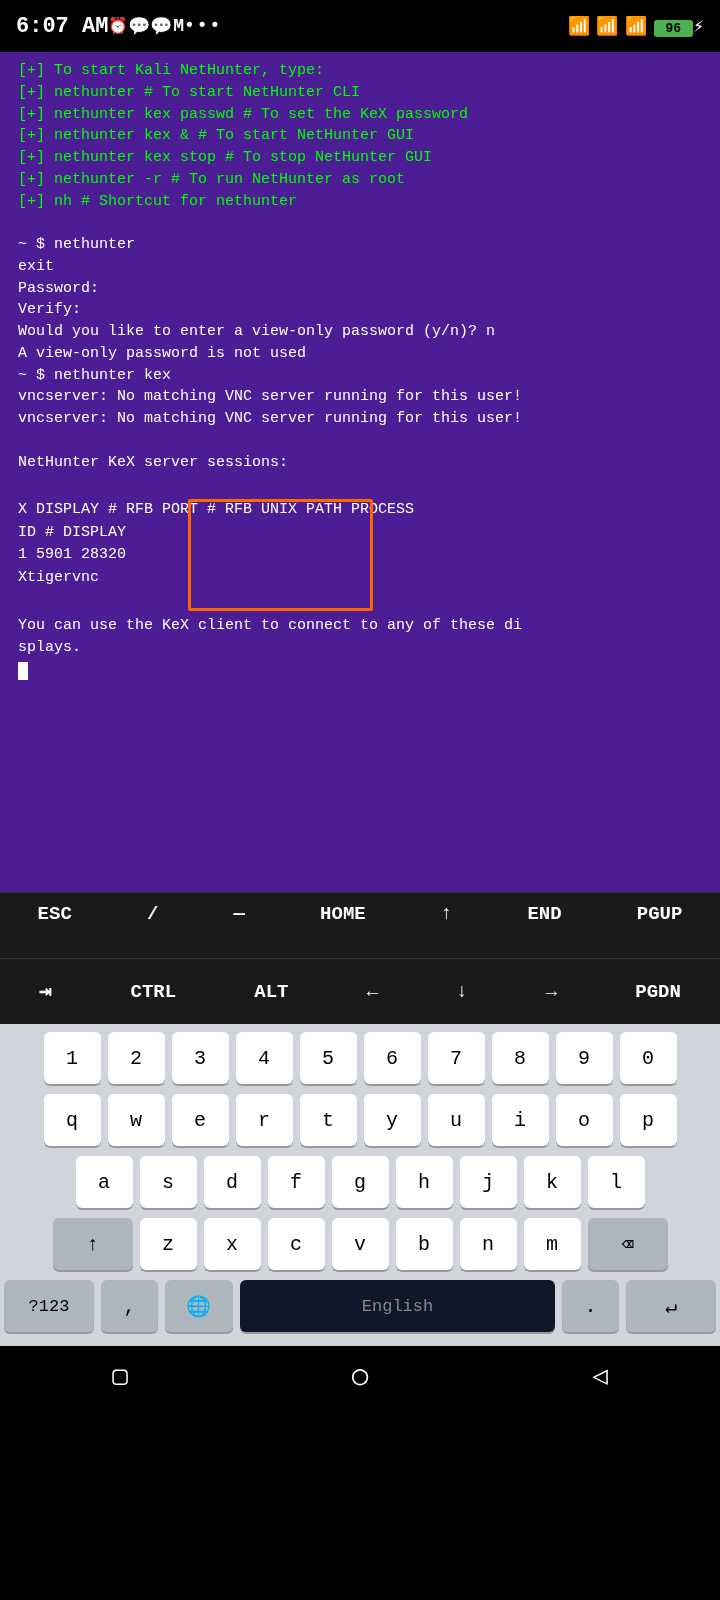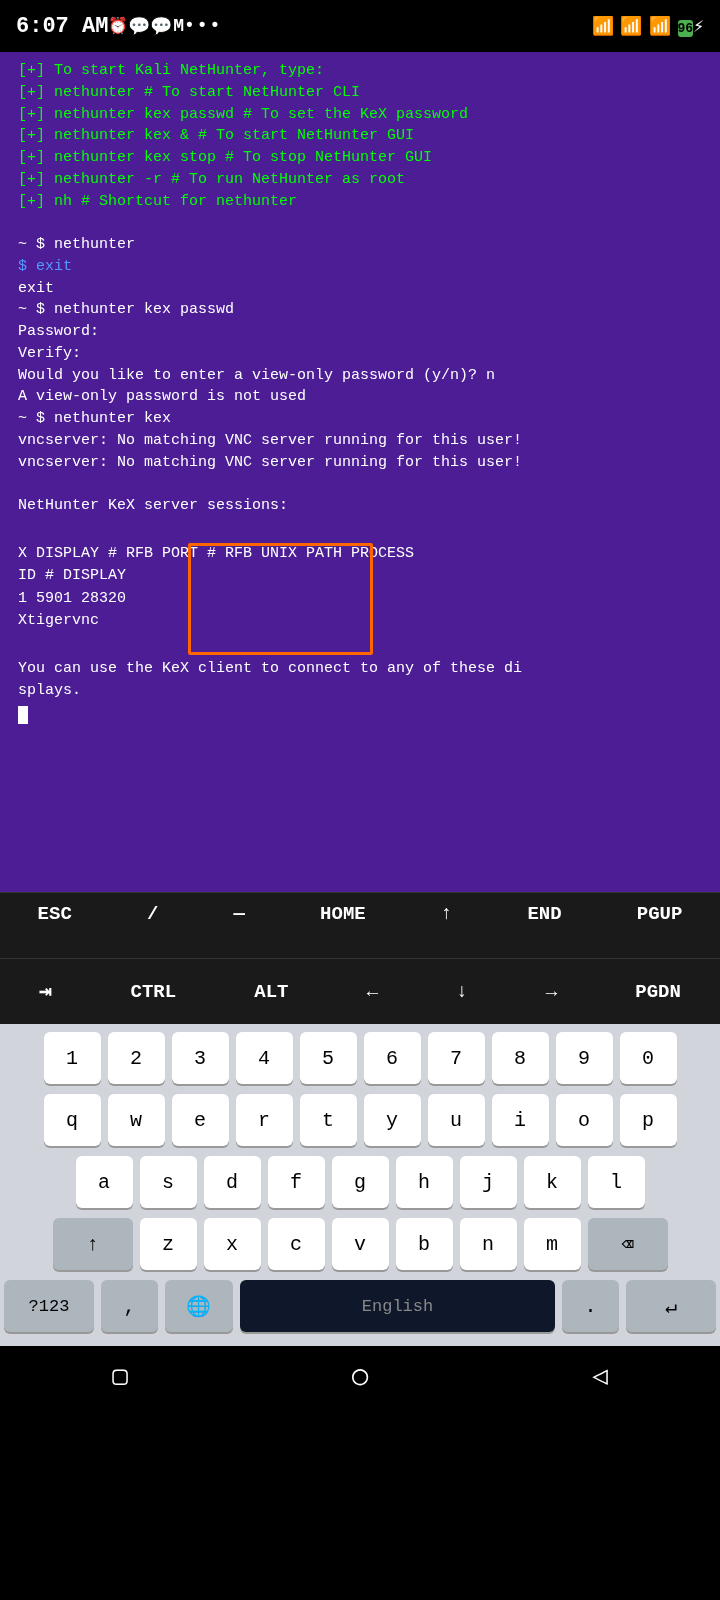--- a/index.html
+++ b/index.html
@@ -33,21 +33,21 @@
       display: flex;
       align-items: center;
       gap: 6px;
       font-size: 18px;
     }
     .battery-badge {
       background: #4caf50;
       color: #000;
       font-size: 13px;
       font-weight: bold;
-      padding: 1px 0;
+      padding: 1px 12px;
       border-radius: 3px;
     }
 
     
     #terminal {
       background: #4c1d95;
       padding: 8px 18px;
       font-size: 15px;
       line-height: 1.45;
       height: 840px;
@@ -193,23 +193,21 @@
 <div id="terminal">
   <div class="green">[+] To start Kali NetHunter, type:</div>
   <div class="green">[+] nethunter                    # To start NetHunter CLI</div>
   <div class="green">[+] nethunter kex passwd         # To set the KeX password</div>
   <div class="green">[+] nethunter kex &amp;              # To start NetHunter GUI</div>
   <div class="green">[+] nethunter kex stop           # To stop NetHunter GUI</div>
   <div class="green">[+] nethunter -r                 # To run NetHunter as root</div>
   <div class="green">[+] nh                           # Shortcut for nethunter</div>
   <div>&nbsp;</div>
   <div class="white"><span class="white">~ $ nethunter</span></div>
-  <div class="white"><span style="color:#5599ff;">  $ exit</span></div>
   <div class="white">exit</div>
-  <div class="white">~ $ nethunter kex passwd</div>
   <div class="white">Password:</div>
   <div class="white">Verify:</div>
   <div class="white">Would you like to enter a view-only password (y/n)? n</div>
   <div class="white">A view-only password is not used</div>
   <div class="white">~ $ nethunter kex</div>
   <div class="white">vncserver: No matching VNC server running for this user!</div>
   <div class="white">vncserver: No matching VNC server running for this user!</div>
   <div>&nbsp;</div>
   <div class="white">NetHunter KeX server sessions:</div>
   <div>&nbsp;</div>

